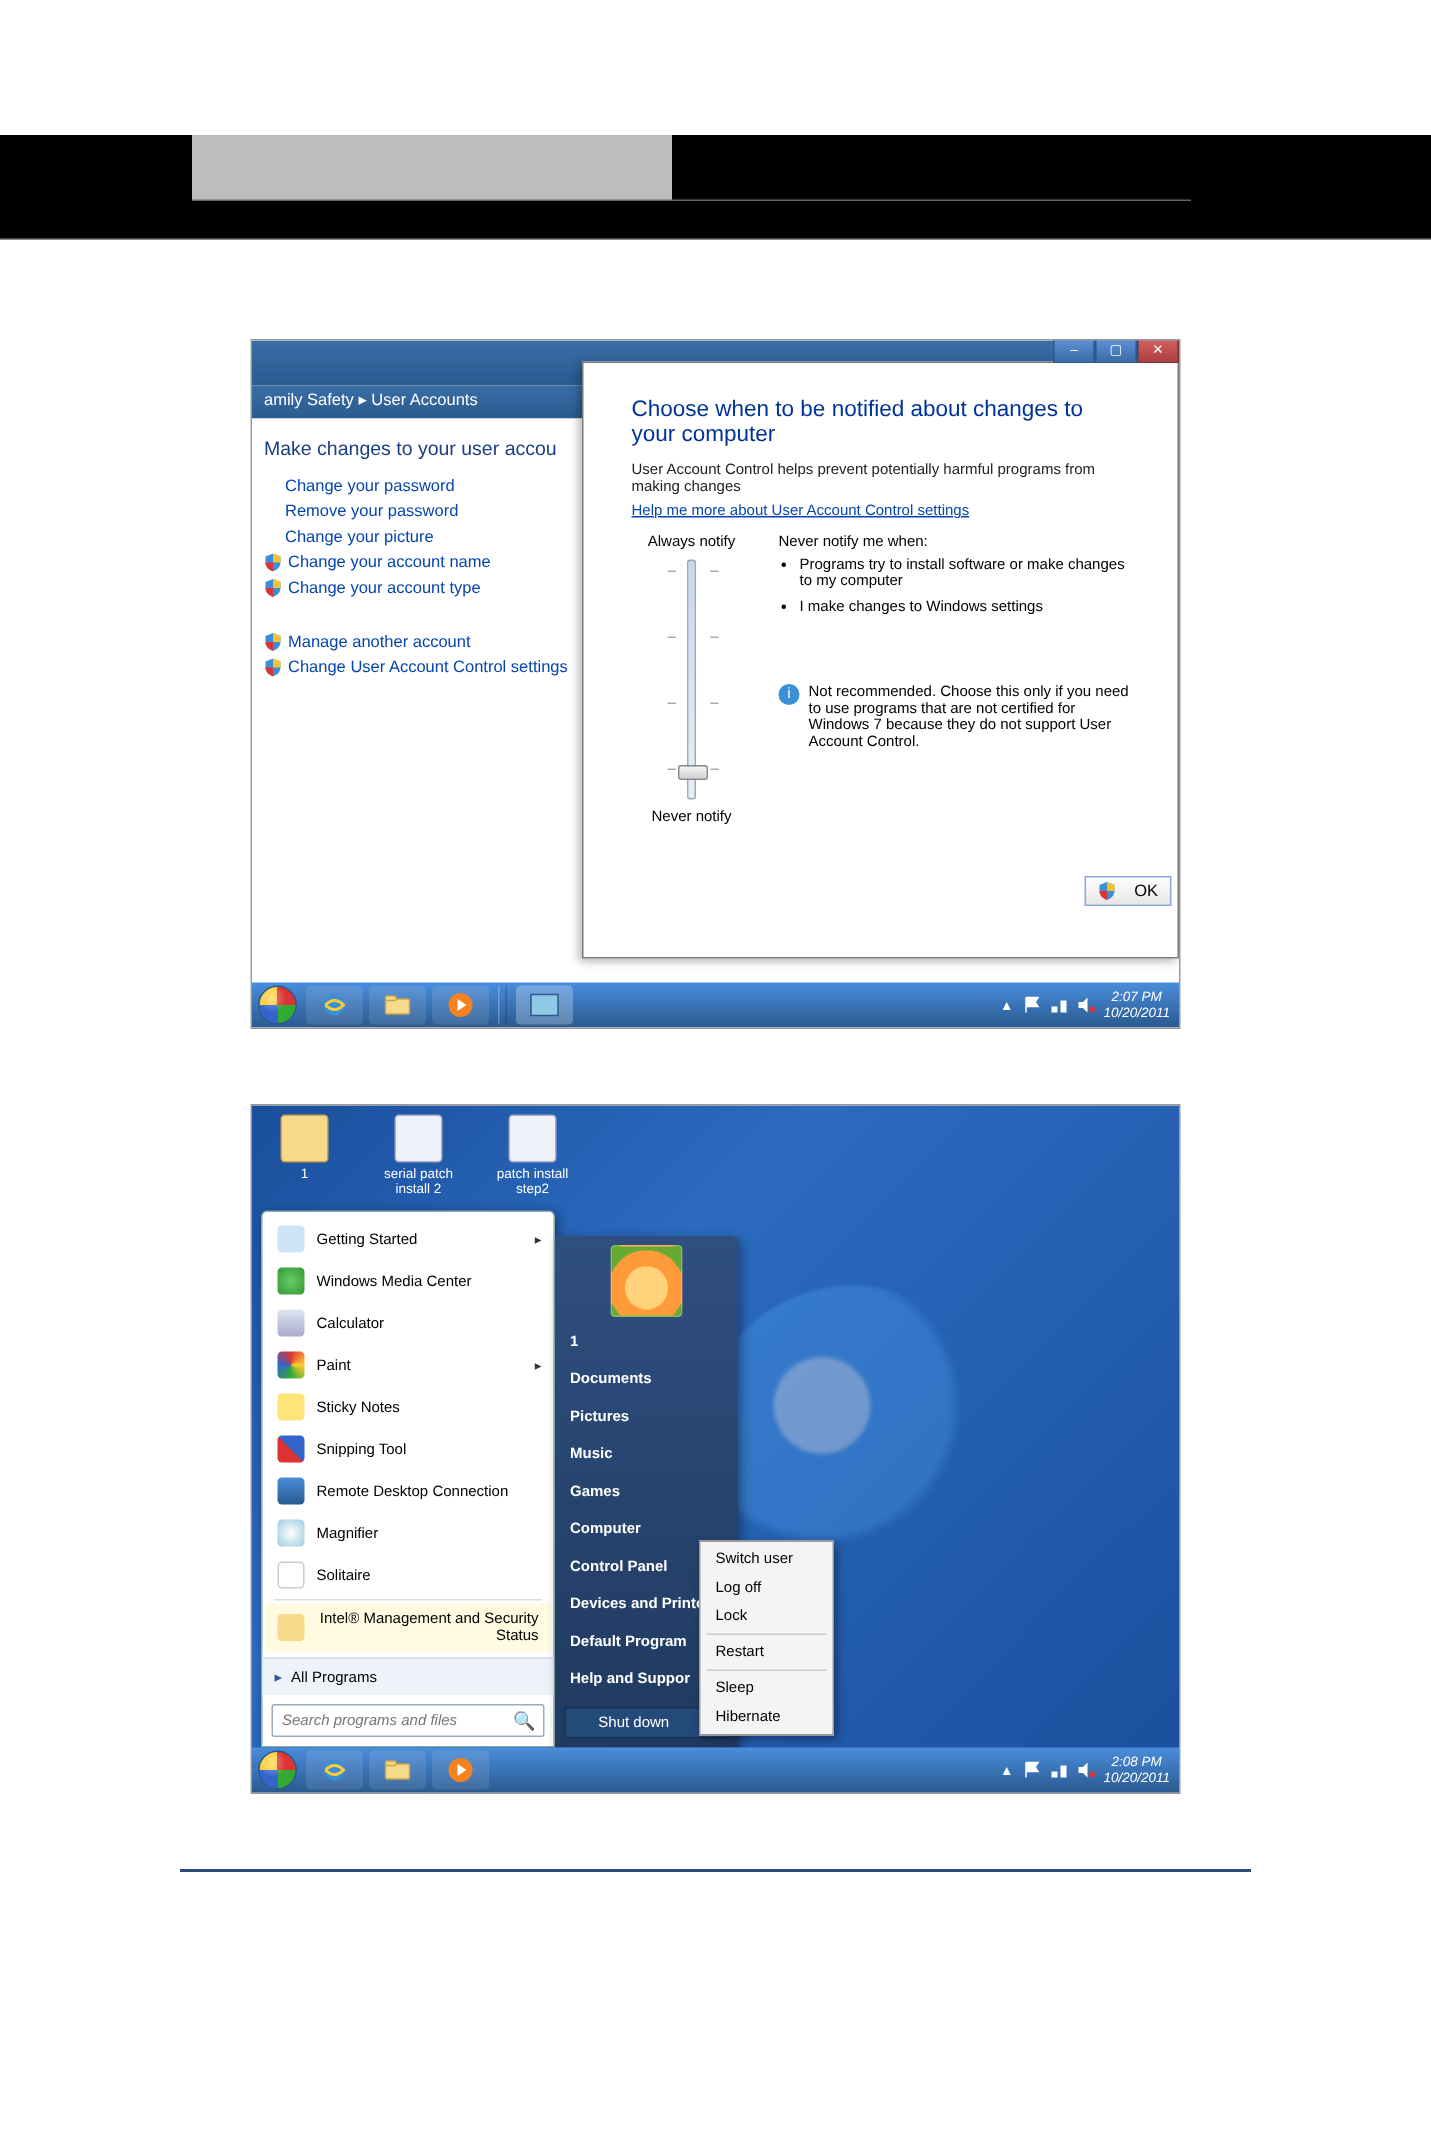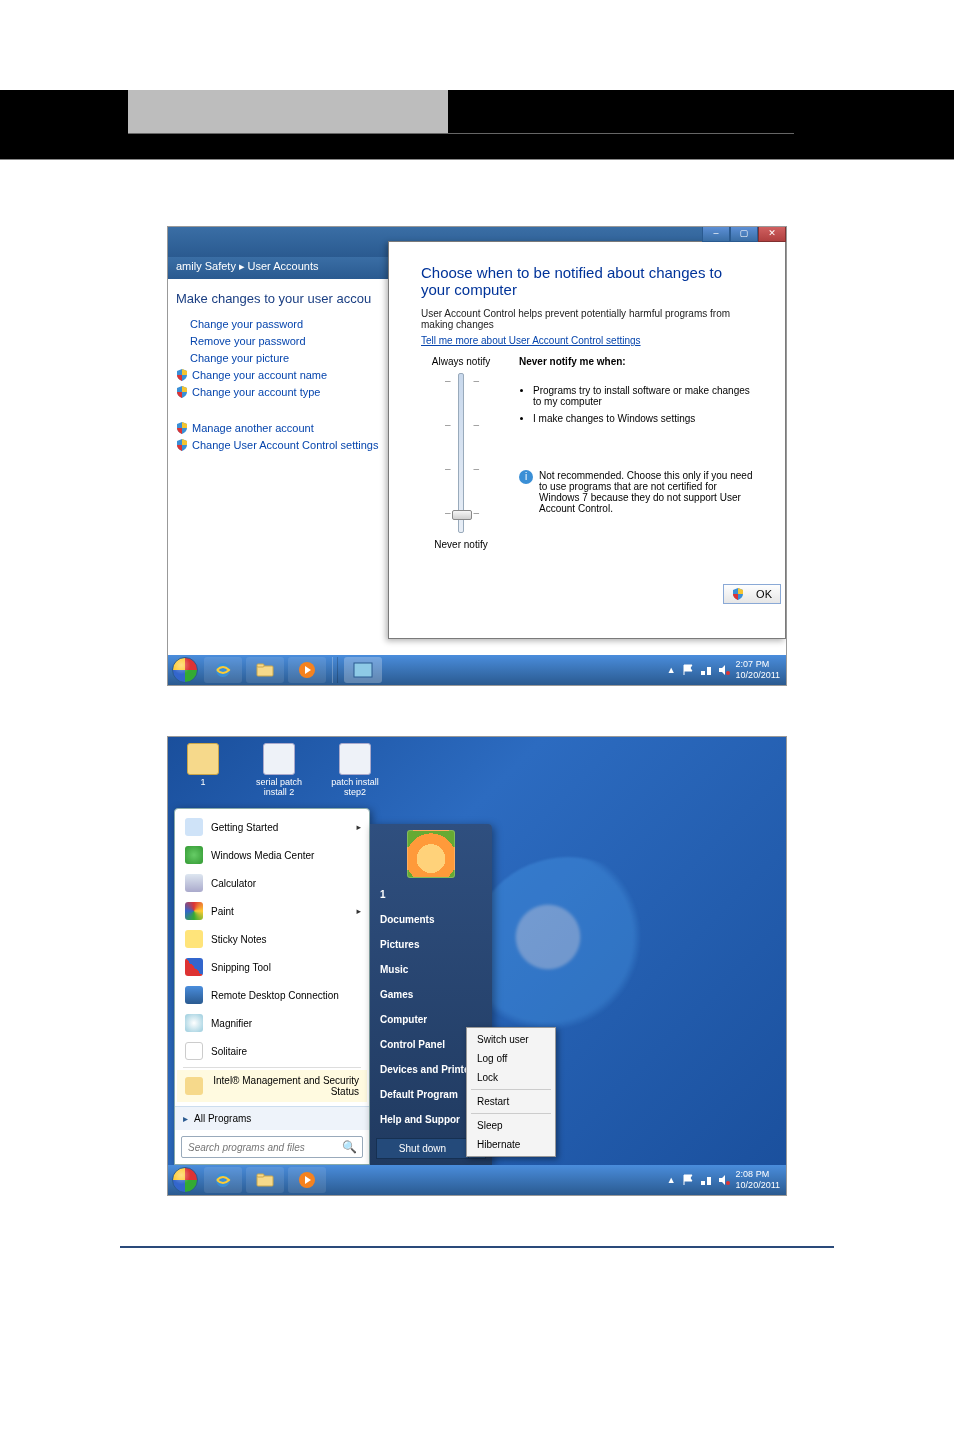--- a/index.html
+++ b/index.html
@@ -38,35 +38,35 @@
   .uac-slider-area { display: flex; margin-top: 8px; }
   .slider-col { width: 80px; text-align: center; font-size: 10px; position: relative; }
   .slider-track { width: 6px; height: 160px; background: linear-gradient(#c8d8ec,#e8eef6); border: 1px solid #9ab; margin: 6px auto; position: relative; border-radius: 2px; }
   .slider-tick { position: absolute; left: -10px; width: 26px; height: 1px; top: 0; }
   .slider-tick::before,.slider-tick::after{content:"–";color:#888;font-size:10px;position:absolute;top:-7px;}
   .slider-tick::before{left:-4px;}
   .slider-tick::after{right:-4px;}
   .slider-thumb { position: absolute; left: -7px; width: 20px; height: 10px; background: linear-gradient(#f6f6f6,#d0d0d0); border: 1px solid #888; border-radius: 2px; }
   .slider-label-top { margin-top: 0; }
   .info-col { flex: 1; padding-left: 18px; font-size: 10px; }
-  .info-h { font-weight: bold; margin-bottom: 18px; }
+  .info-h { font-weight: normal; margin-bottom: 4px; }
   .info-col ul { margin-left: 14px; }
   .info-col li { margin-bottom: 6px; }
   .info-note { display: flex; gap: 6px; margin-top: 46px; font-size: 10px; }
   .info-icon { width: 14px; height: 14px; border-radius: 50%; background: #3a8fd6; color: #fff; font-size: 10px; text-align: center; line-height: 14px; flex: none; }
   .ok-btn { position: absolute; right: 4px; bottom: 34px; height: 20px; padding: 0 8px; font-size: 11px; background: linear-gradient(#fefefe,#e6e6e6); border: 1px solid #8aa9d6; display: flex; align-items: center; gap: 8px; }
 
   
   .taskbar { position: absolute; left: 0; right: 0; bottom: 0; height: 30px; background: linear-gradient(#4a8ddc, #2a5a90); display: flex; align-items: center; }
   .start-orb { width: 34px; height: 30px; display: flex; align-items: center; justify-content: center; }
   .orb { width: 26px; height: 26px; border-radius: 50%; background: radial-gradient(circle at 35% 30%, #fff6, #0000 40%), conic-gradient(#d33 0 25%, #3a3 25% 50%, #36c 50% 75%, #fc3 75% 100%); border: 1px solid #2a5a90; }
   .tb-icon { width: 38px; height: 26px; margin: 0 2px; background: rgba(255,255,255,0.1); border-radius: 3px; display: flex; align-items: center; justify-content: center; }
   .tb-sep { width: 6px; height: 26px; margin: 0 4px; border-left: 1px solid rgba(255,255,255,0.25); border-right: 1px solid rgba(0,0,0,0.2); }
   .tray { margin-left: auto; display: flex; align-items: center; color: #fff; font-size: 9px; padding-right: 6px; gap: 6px; }
-  .tray-time { text-align: left; line-height: 11px; }
+  .tray-time { text-align: center; line-height: 11px; font-style: italic; }
   .tray-ic { width: 12px; height: 12px; }
 
   
   .shot2 { width: 620px; height: 460px; margin: 50px auto 0 auto; position: relative; background: linear-gradient(135deg, #1a4f9c 0%, #2c6bc0 35%, #1a4f9c 100%); border: 1px solid #999; overflow: hidden; }
   .desk-icons { position: absolute; top: 6px; left: 10px; display: flex; gap: 26px; }
   .desk-icon { width: 50px; text-align: center; color: #fff; font-size: 9px; }
   .desk-icon .ic { width: 32px; height: 32px; margin: 0 auto 2px auto; background: #f6d98b; border: 1px solid #caa64a; border-radius: 3px; }
   .desk-icon .ic.doc { background: #eef2f8; border-color: #aac; }
 
   .startmenu { position: absolute; left: 6px; bottom: 30px; width: 196px; background: #fff; border: 1px solid #8aa; border-radius: 4px 4px 0 0; box-shadow: 2px 2px 8px rgba(0,0,0,0.4); }
@@ -160,21 +160,21 @@
 
       <div class="uac">
         <div class="uac-titlebar-btns">
           <div class="tb-btn">–</div>
           <div class="tb-btn">▢</div>
           <div class="tb-btn close">✕</div>
         </div>
         <div class="uac-body">
           <div class="uac-h1">Choose when to be notified about changes to your computer</div>
           <div class="uac-desc">User Account Control helps prevent potentially harmful programs from making changes</div>
-          <a class="uac-more">Tell me more about User Account Control settings</a>
+          <a class="uac-more">Help me more about User Account Control settings</a>
 
           <div class="uac-slider-area">
             <div class="slider-col">
               <div class="slider-label-top">Always notify</div>
               <div class="slider-track">
                 <div class="slider-tick" style="top:8px"></div>
                 <div class="slider-tick" style="top:52px"></div>
                 <div class="slider-tick" style="top:96px"></div>
                 <div class="slider-tick" style="top:140px"></div>
                 <div class="slider-thumb" style="top:136px"></div>

